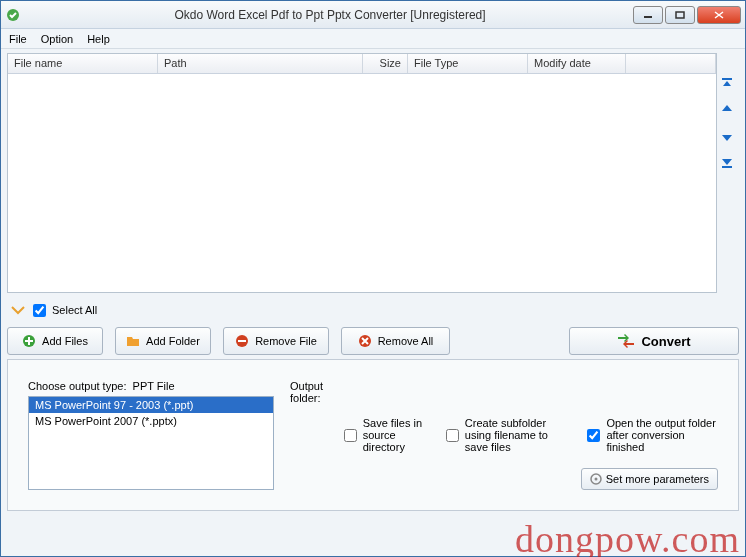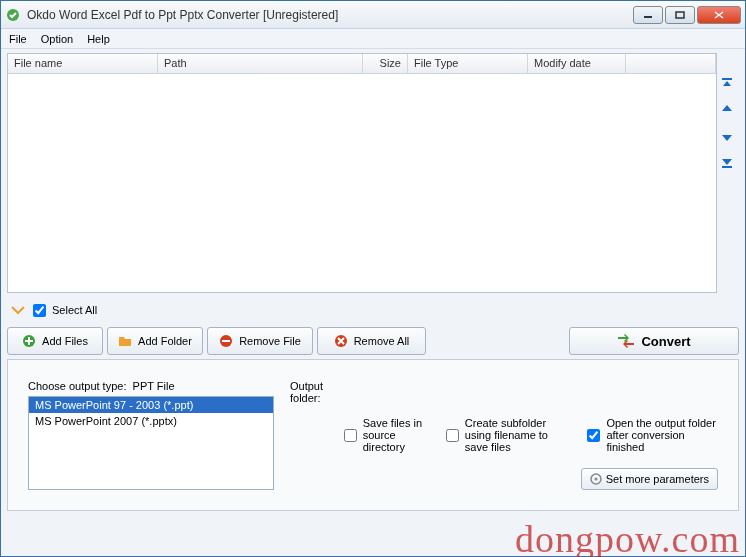--- a/index.html
+++ b/index.html
@@ -1,18 +1,18 @@
 <!DOCTYPE html>
 <html><head>
 <meta charset="utf-8">
 <style>
 * { box-sizing: border-box; margin: 0; padding: 0; }
 body { font-family: Tahoma, Arial, sans-serif; font-size: 11px; background: #fff; width: 746px; height: 557px; overflow: hidden; position: relative; }
 .window { width: 746px; height: 557px; border: 1px solid #3a6ea5; background: linear-gradient(#e8f0f8, #dce6f0); display: flex; flex-direction: column; }
-.titlebar { height: 28px; background: linear-gradient(#f8fafb, #e4ebf2); display: flex; align-items: center; padding: 0 4px; border-bottom: 1px solid #c5d2e0; }
+.titlebar { height: 28px; background: linear-gradient(#f8fafb, #e4ebf2); display: flex; align-items: center; padding: 0 4px; border-bottom: 1px solid #c5d2e0; text-align: center; }
 .titlebar .app-icon { width: 16px; height: 16px; margin-right: 6px; }
 .titlebar .title { flex: 1; font-size: 12px; color: #333; }
 .win-controls { display: flex; gap: 2px; }
 .win-btn { width: 30px; height: 18px; border: 1px solid #888; border-radius: 3px; display: flex; align-items: center; justify-content: center; cursor: pointer; font-size: 10px; line-height: 1; }
 .win-min { background: linear-gradient(#f2f6fa,#d2e0ed); }
 .win-max { background: linear-gradient(#f2f6fa,#d2e0ed); }
 .win-close { background: linear-gradient(#f08070,#d94020); color: #fff; width: 44px; }
 .menubar { height: 20px; background: #f1f5f9; border-bottom: 1px solid #d4dce4; display: flex; align-items: center; padding: 0 8px; gap: 14px; font-size: 11px; }
 .menubar span { cursor: pointer; }
 .content { flex: 1; padding: 4px 6px 2px 6px; background: #f0f4f8; display: flex; flex-direction: column; gap: 4px; }
@@ -25,21 +25,21 @@
 .th.size { width: 45px; text-align: right; }
 .th.filetype { width: 120px; }
 .th.modify { width: 98px; }
 .th.rest { flex: 1; }
 .tbody { flex: 1; }
 .side-arrows { width: 22px; display: flex; flex-direction: column; align-items: center; gap: 10px; padding-top: 24px; }
 .arrow-btn { width: 16px; height: 16px; cursor: pointer; }
 .sel-row { display: flex; align-items: center; gap: 6px; padding: 4px 2px; }
 .sel-row .expand-icon { width: 18px; height: 18px; display: inline-flex; align-items: center; justify-content: center; }
 .sel-row input[type=checkbox] { vertical-align: middle; }
-.btn-row { display: flex; gap: 4px; align-items: center; }
+.btn-row { display: flex; gap: 12px; align-items: center; }
 .btn { height: 28px; border: 1px solid #a8b4c2; background: linear-gradient(#fdfefe,#e7edf3); border-radius: 3px; display: flex; align-items: center; justify-content: center; gap: 6px; padding: 0 10px; cursor: pointer; font-size: 11px; }
 .btn.big { flex: 1; font-weight: bold; font-size: 13px; }
 .btn-row .spacer { flex: 1; }
 .btn-row .convert-wrap { width: 170px; display: flex; }
 .bottom-panel { border: 1px solid #c3ccd7; background: #f8fafb; padding: 20px; display: flex; gap: 16px; height: 152px; }
 .out-type { width: 246px; display: flex; flex-direction: column; }
 .out-type .label { font-size: 11px; margin-bottom: 4px; }
 .type-list { flex: 1; border: 1px solid #9cb0c5; background: #fff; }
 .type-item { padding: 2px 6px; font-size: 11px; cursor: pointer; }
 .type-item.selected { background: #2a6ec8; color: #fff; }

